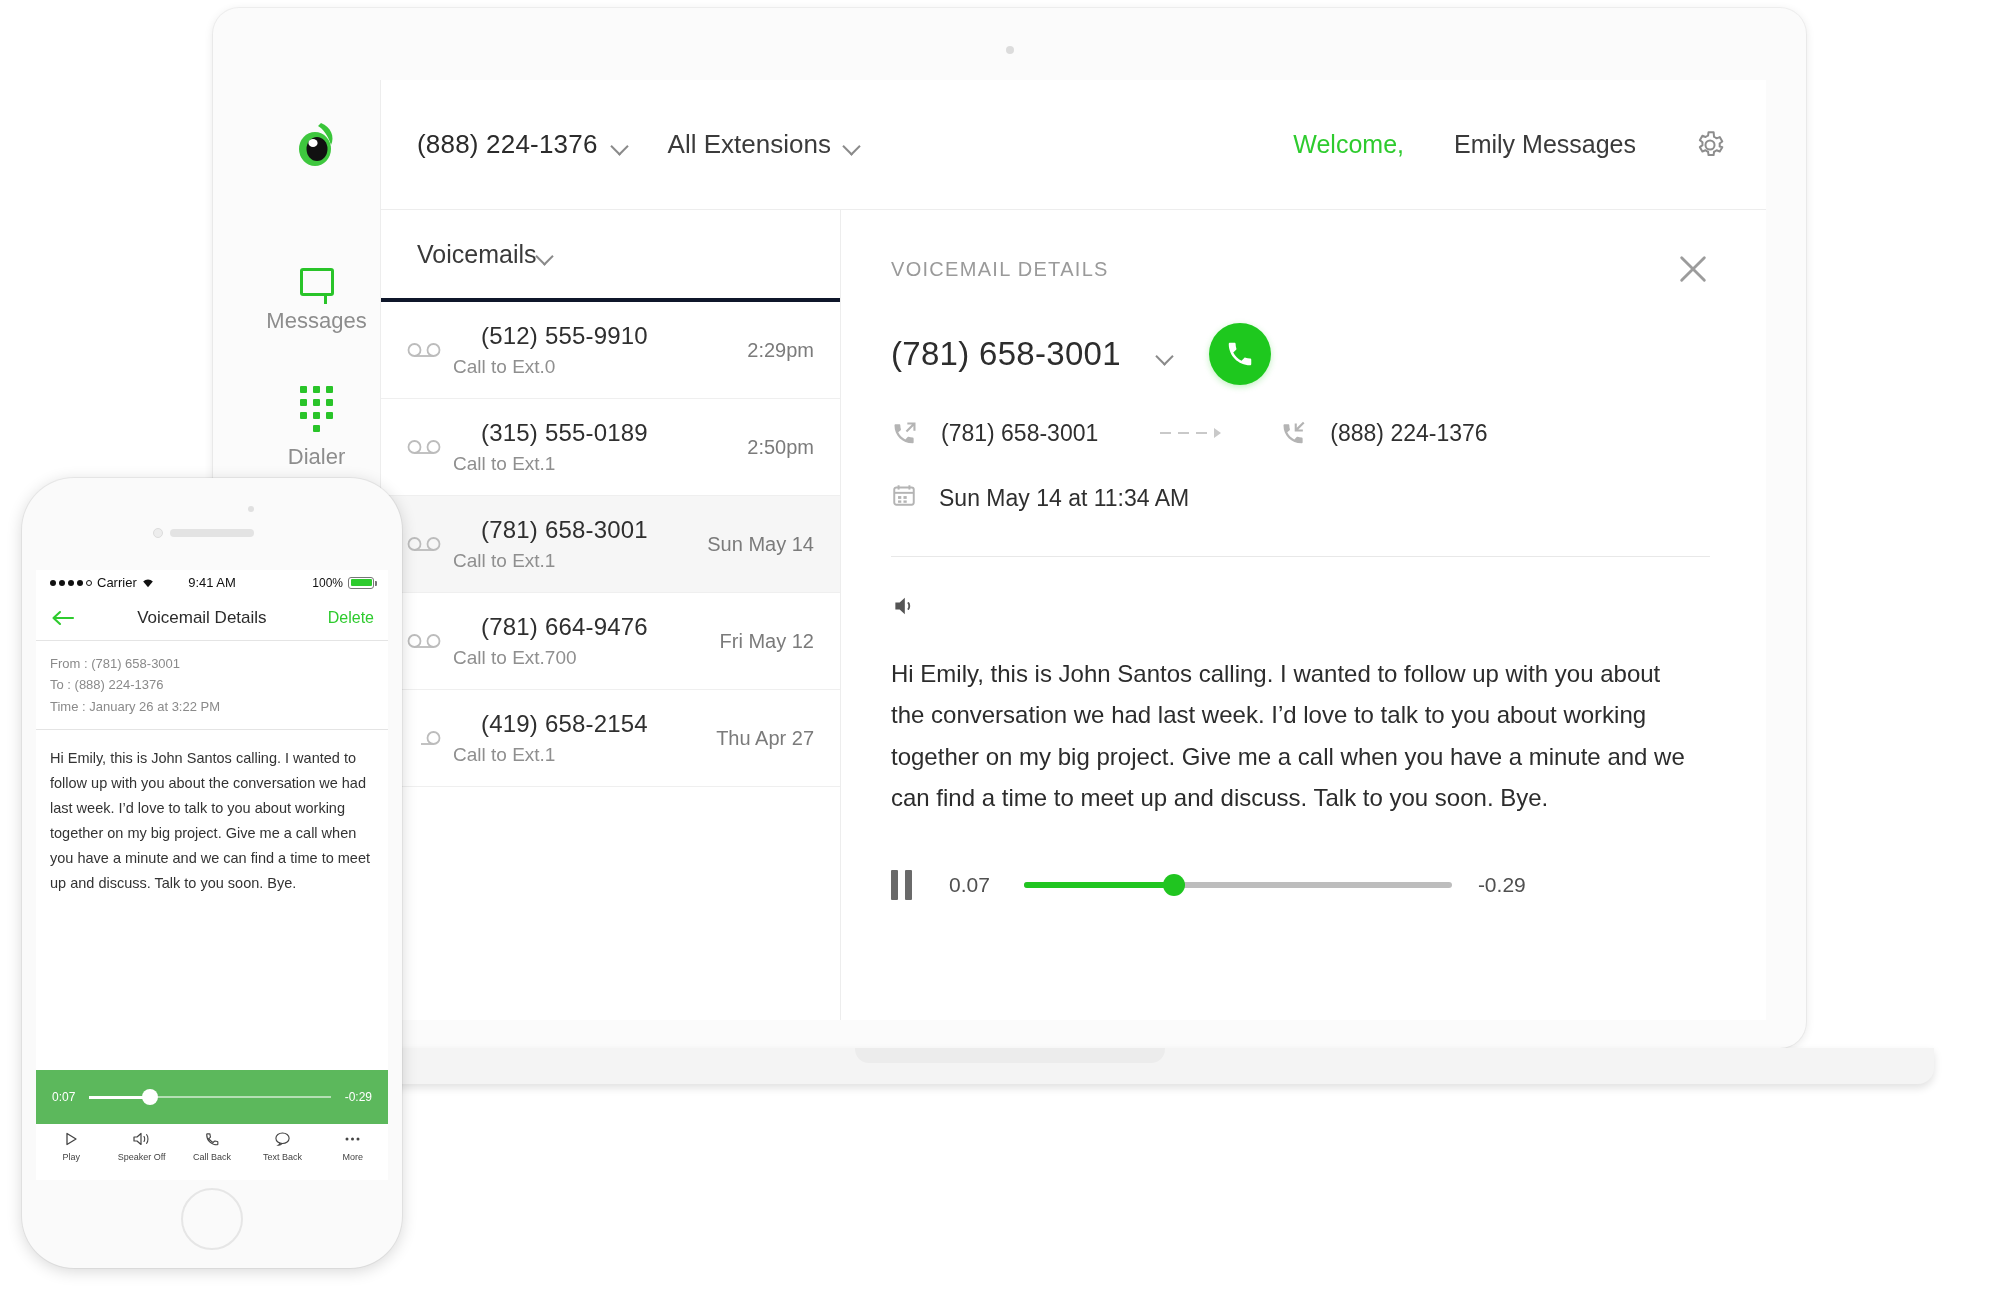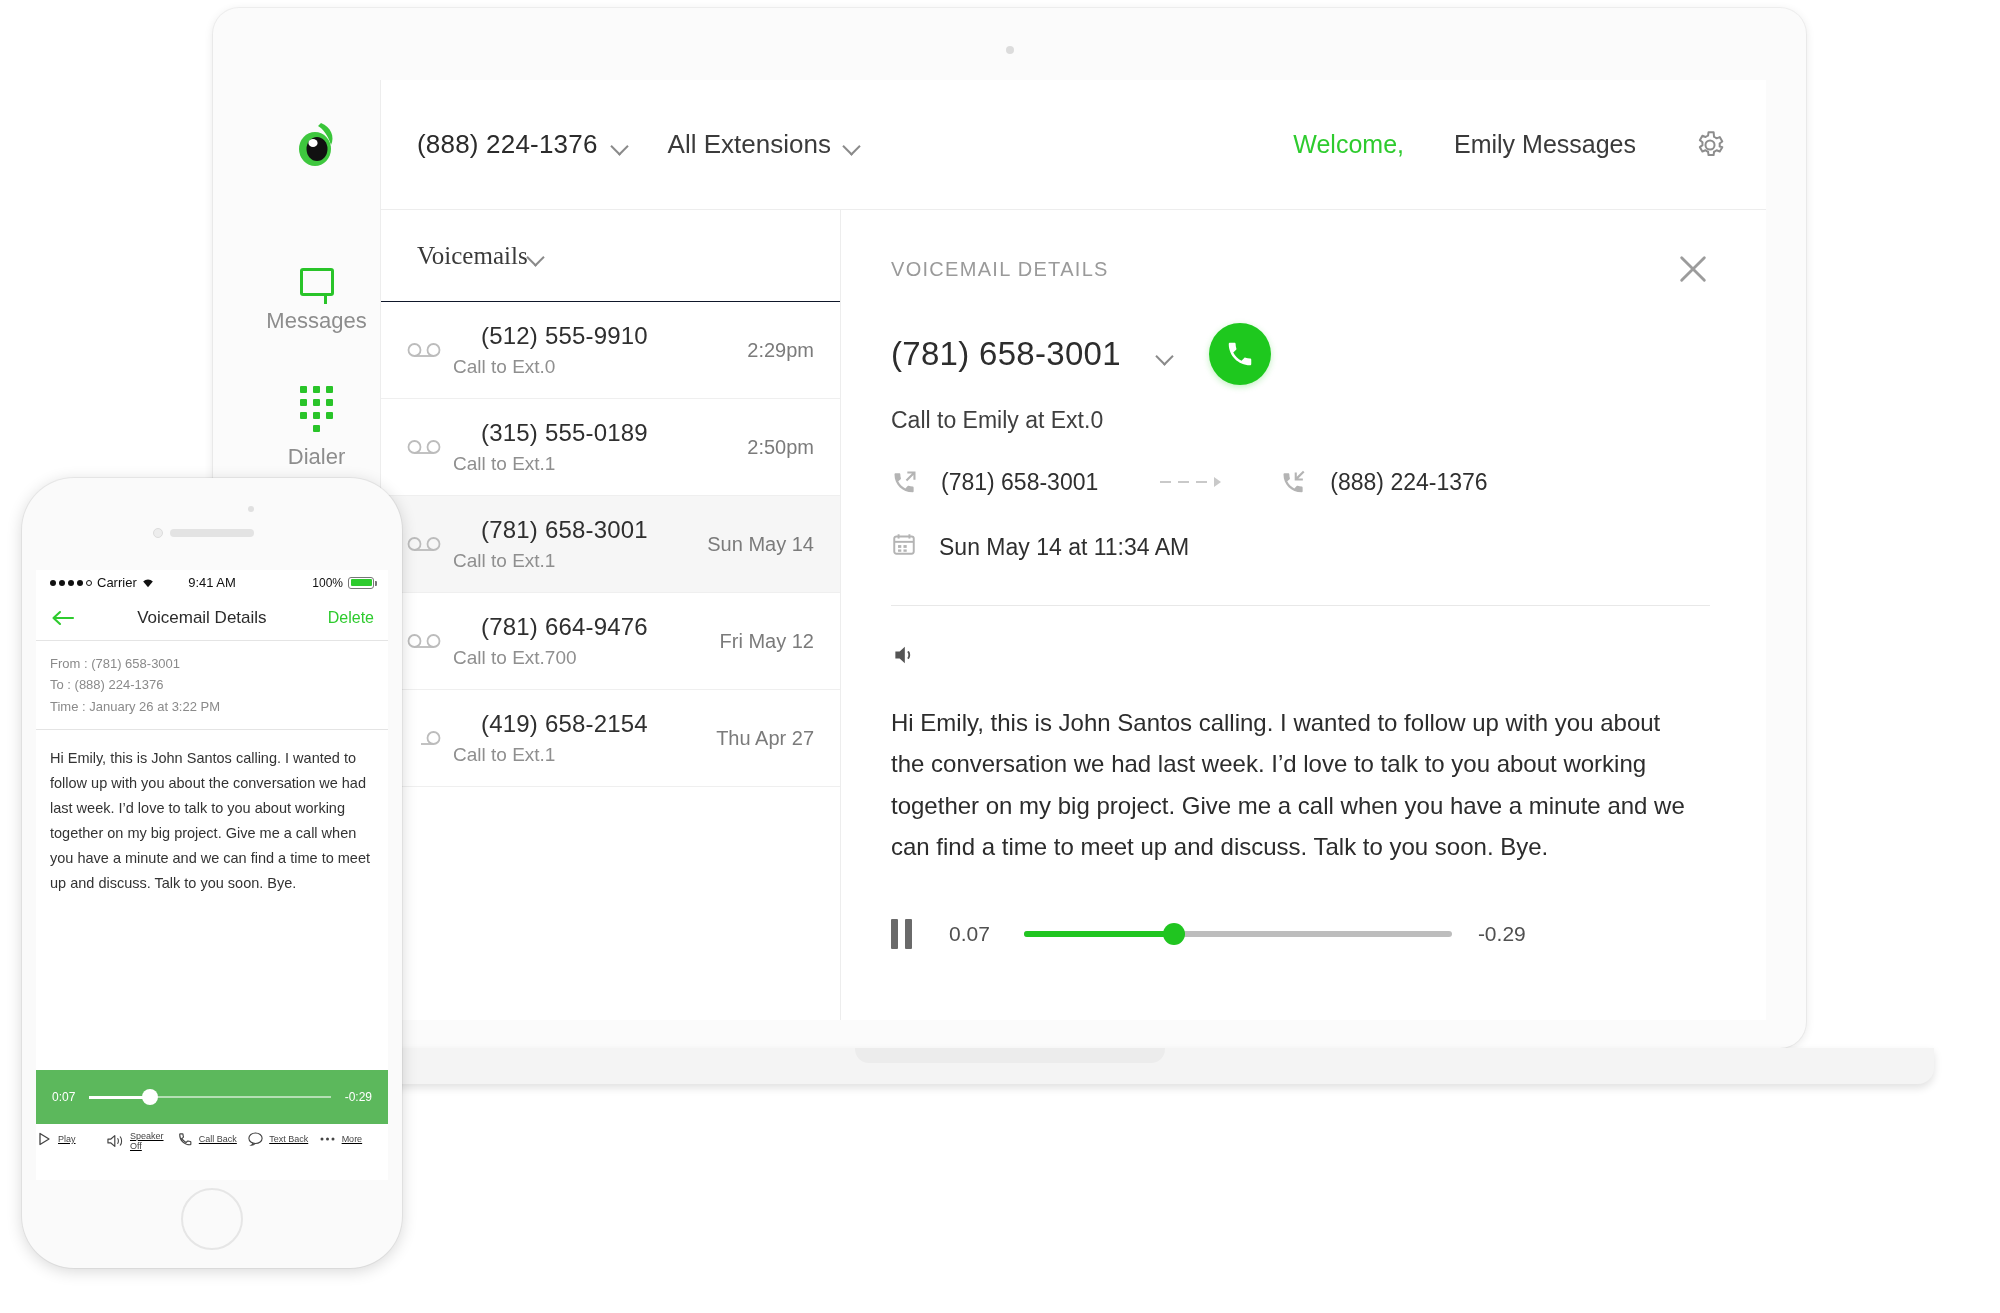--- a/index.html
+++ b/index.html
@@ -85,21 +85,21 @@
   }
   .bubble::after {
     content: ""; position: absolute; right: 4px; bottom: -11px;
     width: 3px; height: 11px; background: #29c429;
   }
 
   
   .vmlist { width: 460px; flex: 0 0 460px; border-right: 1px solid #ededed; background: #fff; }
   .vmlist-head {
     height: 92px; display: flex; align-items: center; padding-left: 36px;
-    border-bottom: 1px solid #0f172a; cursor: pointer; font-family: Liberation Serif, serif;
+    border-bottom: 4px solid #0f172a; cursor: pointer;
   }
   .vmlist-head .t { font-size: 25px; color: #3a3a3a; }
   .vmrow {
     height: 97px; display: flex; align-items: center; padding: 0 26px 0 26px;
     border-bottom: 1px solid #efefef; cursor: pointer;
   }
   .vmrow.selected { background: #f6f6f6; }
   .vm-ico { width: 46px; flex: 0 0 46px; display: flex; align-items: center; justify-content: flex-start; }
   .vm-txt { flex: 1; }
   .vm-num { font-size: 24px; color: #2f2f2f; letter-spacing: .2px; margin-left: 28px; }
@@ -196,21 +196,21 @@
   .ph-meta div { font-size: 13px; color: #8a8a8a; line-height: 1.65; }
   .ph-body { flex: 1; padding: 16px 14px; font-size: 14.5px; line-height: 1.72; color: #333; }
   .ph-player {
     height: 54px; background: #5cb85c; display: flex; align-items: center; padding: 0 16px;
   }
   .ph-ptime { font-size: 12px; color: #fff; }
   .ph-track { position: relative; flex: 1; height: 2px; background: rgba(255,255,255,0.55); margin-left: 14px; }
   .ph-track-fill { position: absolute; left: 0; top: -0.5px; height: 3px; background: #fff; }
   .ph-knob { position: absolute; top: 50%; width: 16px; height: 16px; margin-top: -8px; margin-left: -8px; background: #fff; border-radius: 50%; }
   .ph-toolbar { height: 56px; display: flex; align-items: flex-start; padding-top: 7px; }
-  .ph-tb-item { flex: 1; display: flex; flex-direction: row; align-items: center; gap: 5px; cursor: pointer; text-decoration: underline; }
+  .ph-tb-item { flex: 1; display: flex; flex-direction: column; align-items: center; gap: 5px; cursor: pointer; }
   .ph-tb-label { font-size: 9px; color: #444; }
 
   
   .floor-shadow {
     position: absolute; left: 160px; top: 1062px; width: 1700px; height: 22px;
     background: radial-gradient(ellipse at center, rgba(0,0,0,0.10), rgba(0,0,0,0) 72%);
   }
 </style>
 </head>
 <body>
@@ -373,21 +373,20 @@
             <div class="det-numrow">
               <span class="det-num">(781) 658-3001</span>
               <span class="chev"></span>
               <span class="call-btn">
                 <svg width="30" height="30" viewBox="0 0 24 24">
                   <path fill="#fff" d="M6.6 10.8c1.4 2.8 3.8 5.1 6.6 6.6l2.2-2.2c.3-.3.7-.4 1-.2 1.1.4 2.3.6 3.6.6.6 0 1 .4 1 1V20c0 .6-.4 1-1 1C10.6 21 3 13.4 3 4c0-.6.4-1 1-1h3.5c.6 0 1 .4 1 1 0 1.2.2 2.4.6 3.6.1.3 0 .7-.2 1z"></path>
                 </svg>
               </span>
             </div>
 
-            <div class="det-sub">Call to Emily at Ext.0</div>
 
             <div class="route-row">
               <span class="route-part">
                 <svg width="28" height="28" viewBox="0 0 24 24">
                   <path fill="#b4b4b4" d="M6.2 11.4c1.3 2.6 3.5 4.8 6.1 6.1l2-2c.3-.3.6-.4.9-.2 1 .3 2.1.5 3.3.5.5 0 .9.4.9.9v3.2c0 .5-.4.9-.9.9C9.7 20.8 3 14.1 3 5.5c0-.5.4-.9.9-.9h3.2c.5 0 .9.4.9.9 0 1.1.2 2.2.5 3.3.1.3 0 .6-.2.9z"></path>
                   <path fill="#b4b4b4" d="M14 3h7v7h-1.8V6.1l-5.3 5.3-1.3-1.3 5.3-5.3H14z"></path>
                 </svg>
                 <span class="route-num">(781) 658-3001</span>
               </span>
               <span class="dashes">

